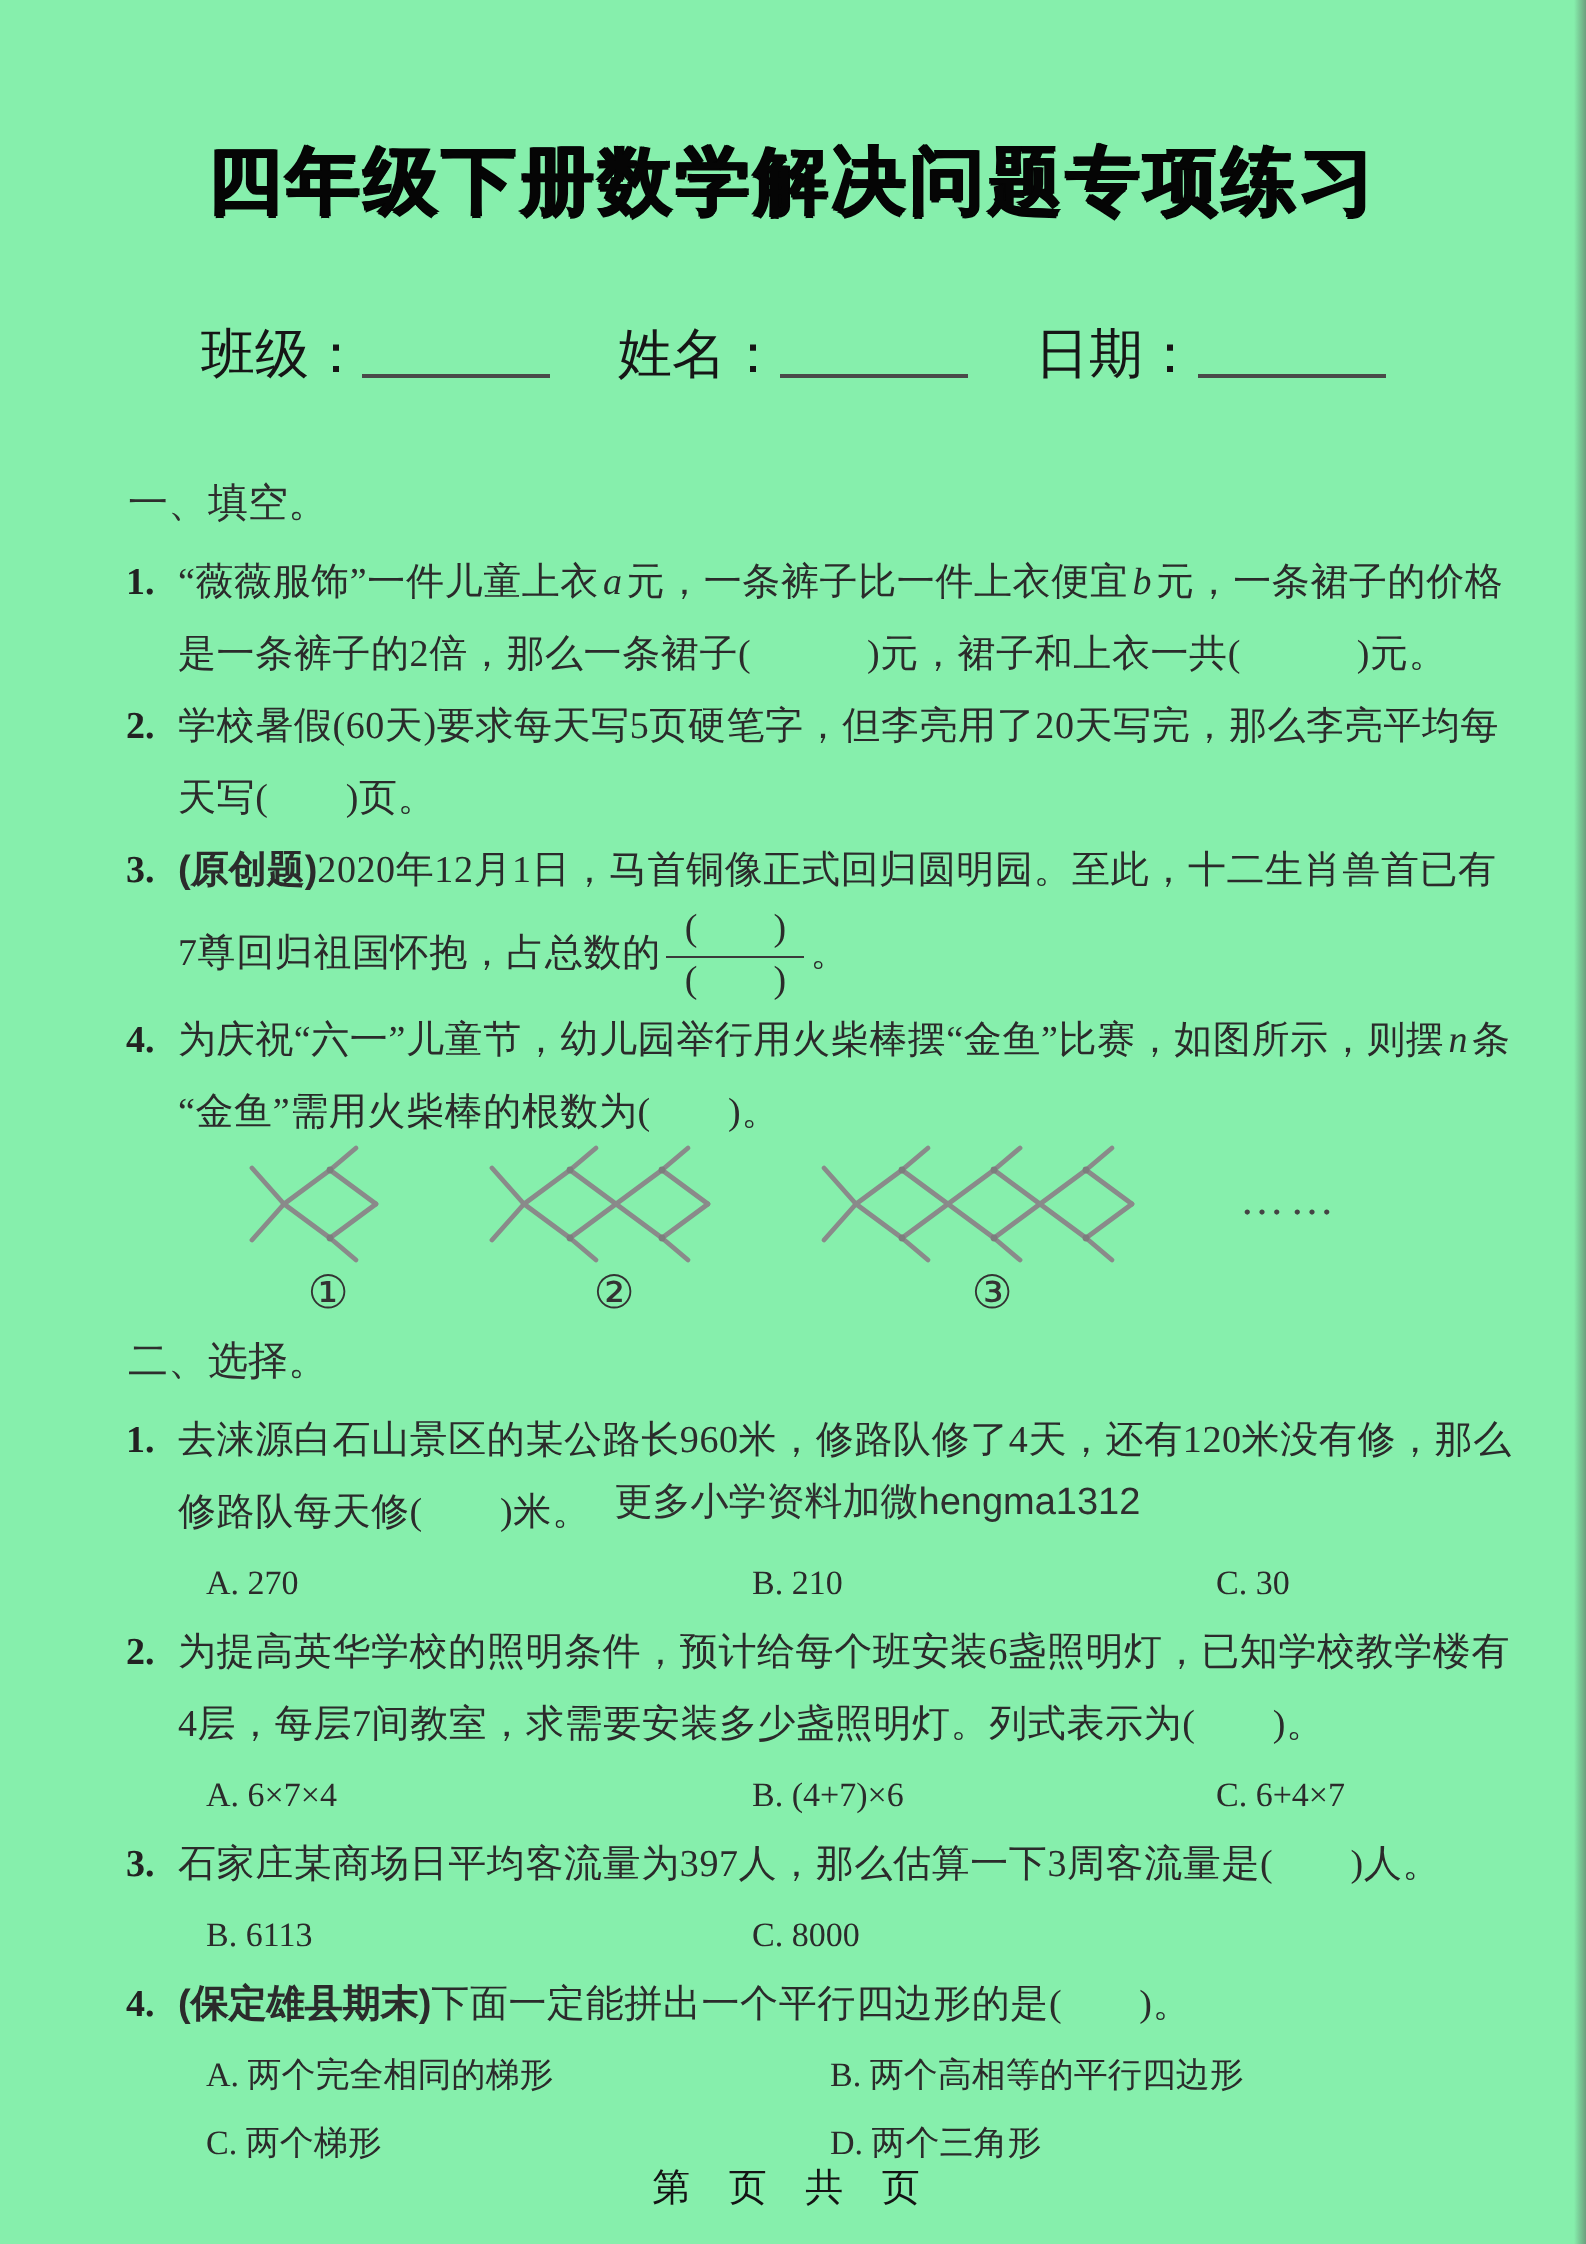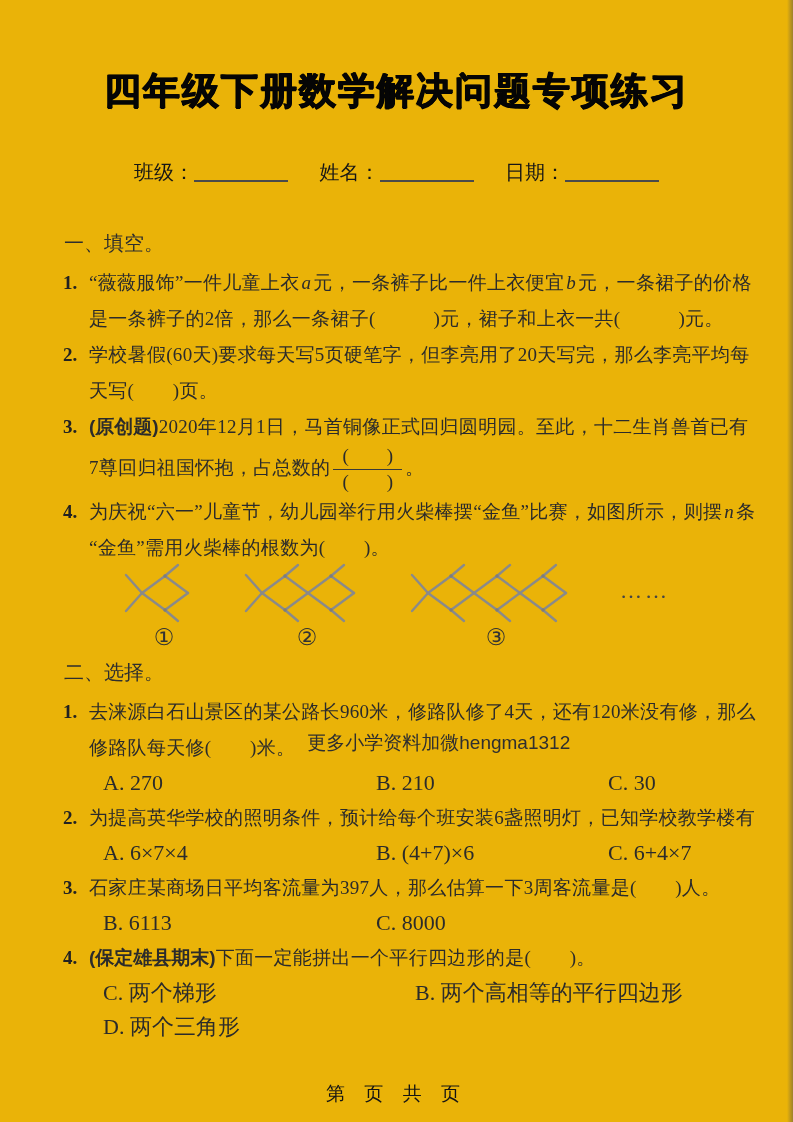--- a/index.html
+++ b/index.html
@@ -1,43 +1,43 @@
 <!DOCTYPE html>
 <html><head>
 <meta charset="utf-8">
 <style>
   html,body{margin:0;padding:0;background:#ffffff;}
-  .page{position:relative;width:793px;height:1122px;background:#eab308;overflow:hidden;
+  .page{position:relative;width:793px;height:1122px;background:#86efac;overflow:hidden;
         font-family:"Liberation Serif","DejaVu Serif",serif;color:#2b2b2b;}
   .page::after{content:"";position:absolute;top:0;right:0;width:6px;height:100%;
         background:linear-gradient(to right,rgba(110,110,110,0),rgba(80,80,80,.5));pointer-events:none;}
   .title{margin:70px 30px 0;text-align:center;
         font-family:"Liberation Sans","DejaVu Sans",sans-serif;font-weight:bold;
         font-size:37px;line-height:1.12;color:#050505;letter-spacing:2px;
         text-shadow:0.8px 0 0 #050505,-0.8px 0 0 #050505,0 0.8px 0 #050505;}
   .info{margin-top:48px;text-align:center;
-        font-family:"Liberation Sans","DejaVu Sans",sans-serif;font-size:20px;color:#161616;}
+        font-family:"Liberation Sans","DejaVu Sans",sans-serif;font-size:27px;color:#161616;}
   .info-group{margin:0 13px;white-space:nowrap;}
   .blank{display:inline-block;width:94px;height:1em;border-bottom:2px solid #4a4a4a;vertical-align:-3px;}
   .content{padding:44px 40px 0 64px;}
   .sec-heading{font-family:"Liberation Sans","DejaVu Sans",sans-serif;font-size:20px;
         color:#2e2e2e;line-height:26px;margin:0 0 9px;}
   .section2{margin-top:8px;}
   .question{position:relative;padding-left:25px;}
   .q-num{position:absolute;left:-1px;top:0;font-weight:bold;font-size:19px;line-height:36px;color:#222;}
   .q-line{line-height:36px;font-size:19px;white-space:nowrap;color:#2b2b2b;}
   .seg{letter-spacing:0.3px;}
   .it{font-style:italic;padding:0 2px;}
   .tag{font-family:"Liberation Sans","DejaVu Sans",sans-serif;font-weight:bold;letter-spacing:0;text-align:right;}
   .frac{display:inline-block;text-align:center;vertical-align:middle;line-height:1.2;margin:0 3px;}
   .frac-num{display:block;border-bottom:1.6px solid #3a3a3a;padding:0 9px 1px;}
   .frac-den{display:block;padding:1px 9px 0;}
   .wm{font-family:"Liberation Sans","DejaVu Sans",sans-serif;font-size:19px;color:#2f2f2f;
         margin-left:12px;position:relative;top:-5px;letter-spacing:0;}
-  .options{display:grid;margin-left:14px;line-height:34px;font-size:22px;color:#2b2b2b;}
+  .options{display:grid;margin-left:14px;line-height:34px;font-size:17px;color:#2b2b2b;}
   .cols3{grid-template-columns:273px 232px 1fr;}
   .cols2{grid-template-columns:312px 1fr;}
   .figure-row{display:flex;align-items:flex-start;gap:36px;margin:-4px 0 4px 58px;}
   .fig-col{display:flex;flex-direction:column;align-items:center;}
   .fig-label{margin-top:1px;font-size:23px;line-height:26px;color:#333;}
   .fig-dots{margin-top:16px;font-size:22px;letter-spacing:3px;color:#444;}
   .footer{position:absolute;left:0;right:0;bottom:15px;text-align:center;
         font-family:"Liberation Sans","DejaVu Sans",sans-serif;font-size:19px;
         letter-spacing:7px;color:#141414;}
 </style>
@@ -174,20 +174,21 @@
               <span class="option">A. 270</span>
               <span class="option">B. 210</span>
               <span class="option">C. 30</span>
             </div>
           </div>
         </div>
         <div class="question">
           <span class="q-num">2.</span>
           <div class="q-body">
             <div class="q-line"><span class="seg">为提高英华学校的照明条件，预计给每个班安装6盏照明灯，已知学校教学楼有</span></div>
+            <div class="q-line"><span class="seg">4层，每层7间教室，求需要安装多少盏照明灯。列式表示为(　　)。</span></div>
             <div class="options cols3">
               <span class="option">A. 6×7×4</span>
               <span class="option">B. (4+7)×6</span>
               <span class="option">C. 6+4×7</span>
             </div>
           </div>
         </div>
         <div class="question">
           <span class="q-num">3.</span>
           <div class="q-body">
@@ -196,22 +197,23 @@
               <span class="option">B. 6113</span>
               <span class="option">C. 8000</span>
             </div>
           </div>
         </div>
         <div class="question">
           <span class="q-num">4.</span>
           <div class="q-body">
             <div class="q-line"><span class="seg tag">(保定雄县期末)</span><span class="seg">下面一定能拼出一个平行四边形的是(　　)。</span></div>
             <div class="options cols2">
+              <span class="option">A. 两个完全相同的梯形</span>
+              <span class="option">B. 两个高相等的平行四边形</span>
               <span class="option">C. 两个梯形</span>
-              <span class="option">B. 两个高相等的平行四边形</span>
               <span class="option">D. 两个三角形</span>
             </div>
           </div>
         </div>
       </section>
     </div>
 
   <div class="footer">第 页 共 页</div>
 </div>
 

